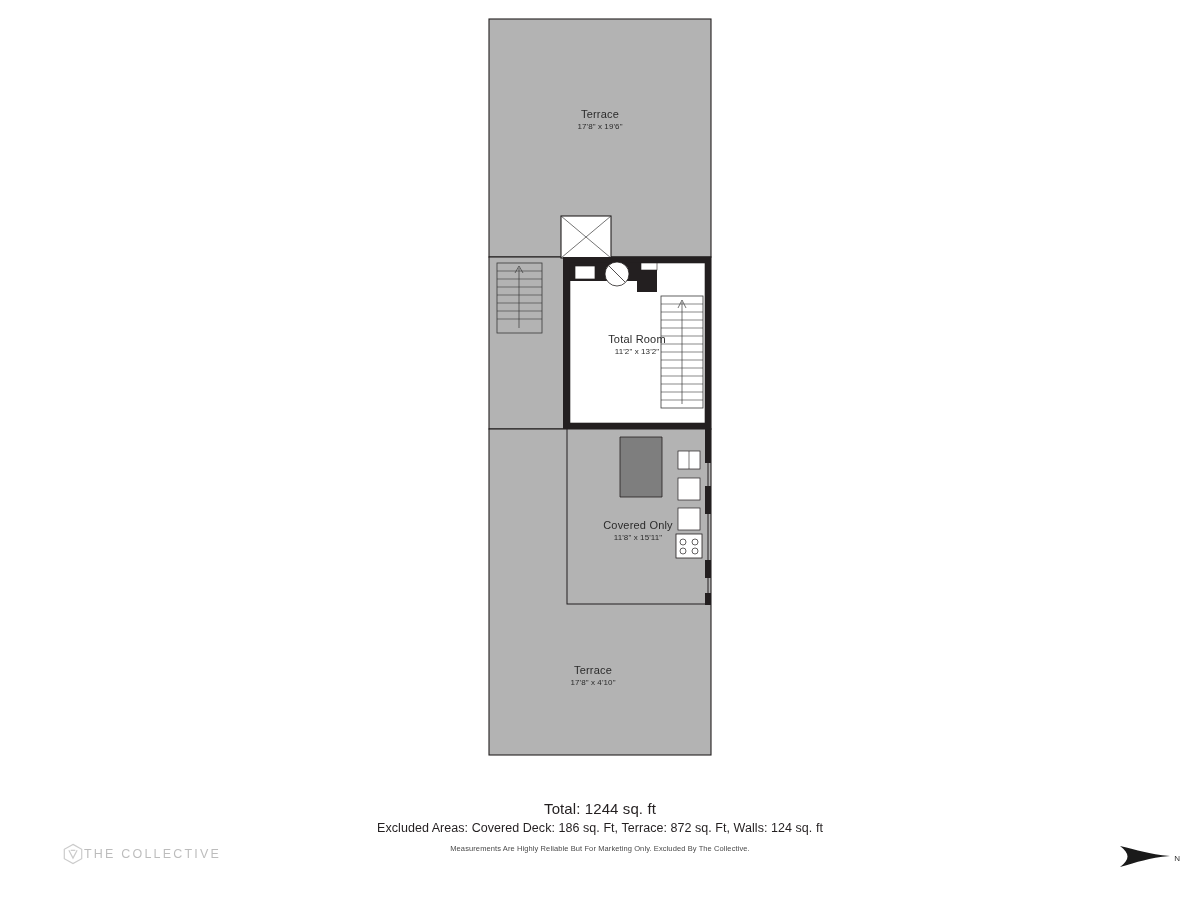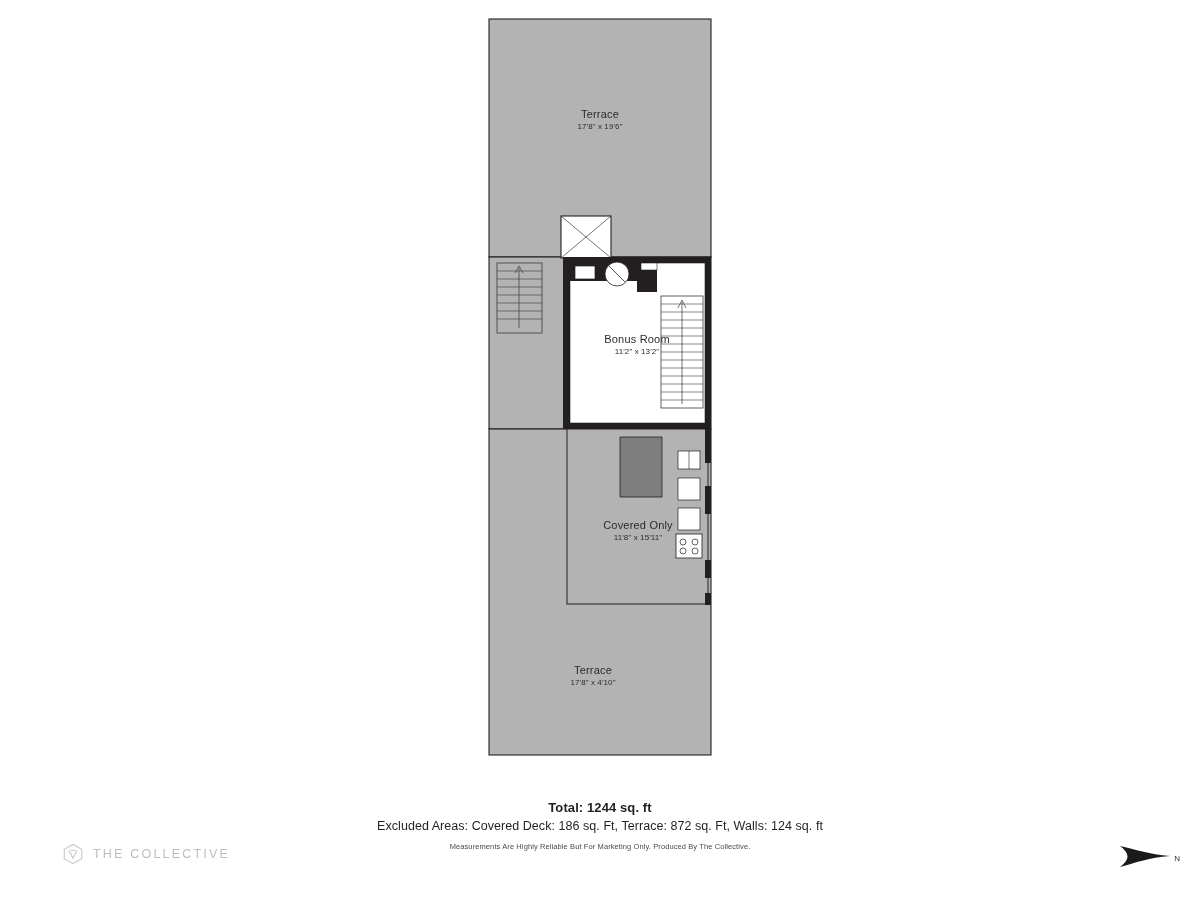--- a/index.html
+++ b/index.html
@@ -45,22 +45,22 @@
 
   
   #footer {
     position: absolute;
     left: 0;
     top: 800px;
     width: 1200px;
     text-align: center;
   }
   #footer .total {
-    font-size: 13px;
-    font-weight: bold;
+    font-size: 15px;
+    font-weight: normal;
     letter-spacing: 0.1px;
     margin-bottom: 2px;
   }
   #footer .breakdown {
     font-size: 12.5px;
     letter-spacing: 0.05px;
     line-height: 1.45;
   }
   #footer .disclaimer {
     margin-top: 7px;
@@ -69,21 +69,20 @@
     letter-spacing: 0.1px;
   }
 
   
   #brand {
     position: absolute;
     left: 62px;
     top: 843px;
     display: flex;
     align-items: center;
-    gap: 9px;
     opacity: 0.45;
   }
   #brand .mark {
     width: 22px;
     height: 22px;
   }
   #brand .wordmark {
     font-size: 12.5px;
     letter-spacing: 2.2px;
     color: #6d6d6d;
@@ -209,39 +208,39 @@
     </g>
   </svg>
 
   
   <div class="room-label" style="left:520px; top:108px; width:160px;">
     <span class="nm">Terrace</span>
     <span class="dm">17'8" x 19'6"</span>
   </div>
 
   <div class="room-label" style="left:557px; top:333px; width:160px;">
-    <span class="nm">Bonus Room</span>
+    <span class="nm">Total Room</span>
     <span class="dm">11'2" x 13'2"</span>
   </div>
 
   <div class="room-label" style="left:558px; top:519px; width:160px;">
     <span class="nm">Covered Only</span>
     <span class="dm">11'8" x 15'11"</span>
   </div>
 
   <div class="room-label" style="left:513px; top:664px; width:160px;">
     <span class="nm">Terrace</span>
     <span class="dm">17'8" x 4'10"</span>
   </div>
 </div>
 
 <div id="footer">
   <div class="total">Total: 1244 sq. ft</div>
   <div class="breakdown">Excluded Areas: Covered Deck: 186 sq. Ft, Terrace: 872 sq. Ft, Walls: 124 sq. ft</div>
-  <div class="disclaimer">Measurements Are Highly Reliable But For Marketing Only. Produced By The Collective.</div>
+  <div class="disclaimer">Measurements Are Highly Reliable But For Marketing Only. Excluded By The Collective.</div>
 </div>
 
 <div id="brand">
   <span class="mark">
     <svg width="22" height="22" viewBox="0 0 24 24">
       <polygon points="12,1.5 21.5,6.8 21.5,17.2 12,22.5 2.5,17.2 2.5,6.8" fill="none" stroke="#8c8c8c" stroke-width="1.3"></polygon>
       <path d="M7.5 8 L12 16.5 L16.5 8" fill="none" stroke="#8c8c8c" stroke-width="1.3"></path>
       <path d="M9.5 8 L14.5 8" stroke="#8c8c8c" stroke-width="1.3"></path>
     </svg>
   </span>

